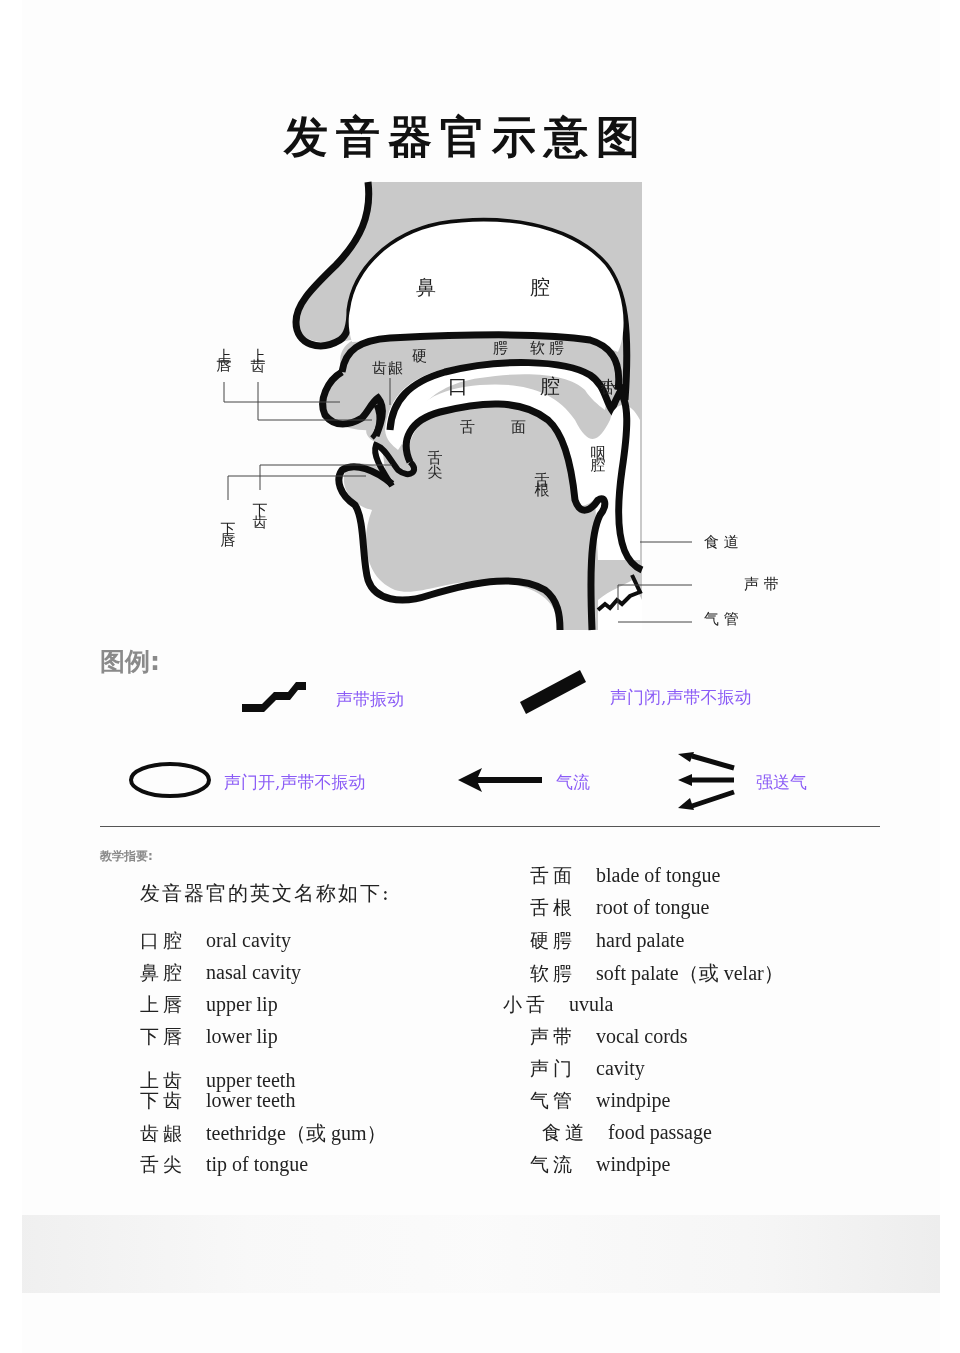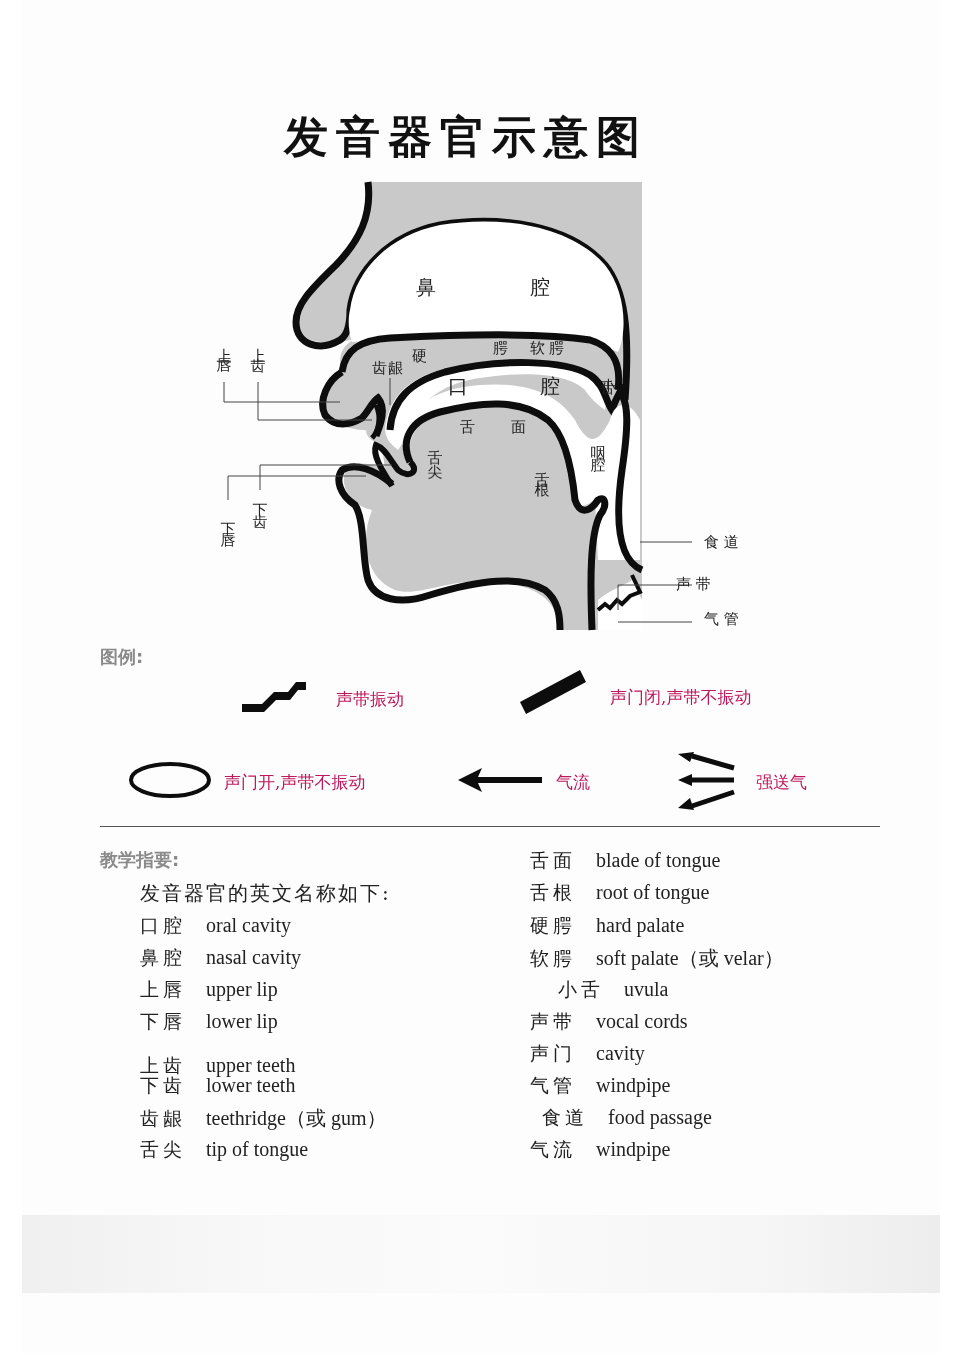--- a/index.html
+++ b/index.html
@@ -5,28 +5,28 @@
   html, body { margin:0; padding:0; }
   body { width:960px; height:1353px; background:#ffffff; position:relative; overflow:hidden;
          font-family:"DejaVu Serif","Liberation Serif",serif; color:#1a1a1a; }
   .page { position:absolute; left:22px; top:0; width:918px; height:1353px; background:#fdfdfd; }
   .title { position:absolute; left:0; top:108px; width:932px; text-align:center; font-size:44px;
            font-weight:bold; letter-spacing:8px; font-family:"DejaVu Serif",serif; color:#111; }
   .diagram { position:absolute; left:0; top:0; width:960px; height:640px; }
   .lbl { position:absolute; font-size:15px; color:#222; line-height:1; }
   .lbl-lg { font-size:20px; }
   .vert { writing-mode:vertical-rl; letter-spacing:8px; }
-  .legend-title { position:absolute; left:100px; top:645px; font-size:18px; color:#8a8a8a;
+  .legend-title { position:absolute; left:100px; top:645px; font-size:25px; color:#8a8a8a;
                   font-family:"DejaVu Sans",sans-serif; font-weight:bold; }
-  .legend-text { position:absolute; font-size:17px; color:#be185d; }
+  .legend-text { position:absolute; font-size:17px; color:#8b5cf6; }
   .divider { position:absolute; left:100px; top:826px; width:780px; height:1px; background:#555; }
-  .guide-title { position:absolute; left:100px; top:848px; font-size:18px; color:#8a8a8a;
+  .guide-title { position:absolute; left:100px; top:848px; font-size:12px; color:#8a8a8a;
                  font-family:"DejaVu Sans",sans-serif; font-weight:bold; }
   .intro { position:absolute; left:140px; top:880px; font-size:20px; color:#222; letter-spacing:2px; }
-  .row { position:absolute; height:32px; white-space:nowrap; font-size:19px; }
+  .row { position:absolute; height:32px; white-space:nowrap; font-size:19px;margin-top:15px; }
   .row .zh { display:inline-block; width:66px; letter-spacing:4px; color:#222; }
   .row .en { color:#222; font-family:"Liberation Serif",serif; font-size:20px; }
   .smudge { position:absolute; left:22px; top:1215px; width:918px; height:78px;
             background:linear-gradient(90deg,#ececec 0%,#f7f7f7 25%,#fafafa 50%,#f4f4f4 80%,#e9e9e9 100%); opacity:.8; }
 </style>
 </head>
 <body>
 
 <div class="page"></div>
 
@@ -89,21 +89,21 @@
   <span class="lbl vert" style="left:216px;top:336px;letter-spacing:10px">上唇</span>
   <span class="lbl vert" style="left:250px;top:336px;letter-spacing:10px">上齿</span>
   <span class="lbl" style="left:460px;top:420px">舌</span>
   <span class="lbl" style="left:511px;top:420px">面</span>
   <span class="lbl vert" style="left:427px;top:438px;letter-spacing:14px">舌尖</span>
   <span class="lbl vert" style="left:534px;top:460px;letter-spacing:10px">舌根</span>
   <span class="lbl vert" style="left:590px;top:434px;letter-spacing:10px">咽腔</span>
   <span class="lbl vert" style="left:220px;top:511px;letter-spacing:10px">下唇</span>
   <span class="lbl vert" style="left:252px;top:492px;letter-spacing:10px">下齿</span>
   <span class="lbl" style="left:704px;top:535px">食 道</span>
-  <span class="lbl" style="left:676px;top:577px">声 带</span>
+  <span class="lbl" style="left:744px;top:577px">声 带</span>
   <span class="lbl" style="left:704px;top:612px">气 管</span>
 </div>
 
 <div class="legend-title">图例:</div>
 
 <svg style="position:absolute;left:240px;top:680px" width="70" height="36">
   <path d="M2 24 L22 24 L34 12 L48 12 L56 2 L66 2 L66 10 L58 10 L50 20 L36 20 L24 32 L2 32 Z" fill="#0d0d0d"></path>
 </svg>
 <span class="legend-text" style="left:336px;top:688px">声带振动</span>
 
@@ -146,21 +146,21 @@
   <div class="row" style="left:140px;top:1073px"><span class="zh">下齿</span><span class="en">lower teeth</span></div>
   <div class="row" style="left:140px;top:1105px"><span class="zh">齿龈</span><span class="en">teethridge（或 gum）</span></div>
   <div class="row" style="left:140px;top:1137px"><span class="zh">舌尖</span><span class="en">tip of tongue</span></div>
 </div>
 
 <div>
   <div class="row" style="left:530px;top:848px"><span class="zh">舌面</span><span class="en">blade of tongue</span></div>
   <div class="row" style="left:530px;top:880px"><span class="zh">舌根</span><span class="en">root of  tongue</span></div>
   <div class="row" style="left:530px;top:913px"><span class="zh">硬腭</span><span class="en">hard palate</span></div>
   <div class="row" style="left:530px;top:945px"><span class="zh">软腭</span><span class="en">soft palate（或 velar）</span></div>
-  <div class="row" style="left:558px;top:977px"><span class="zh">小舌</span><span class="en">uvula</span></div>
+  <div class="row" style="left:503px;top:977px"><span class="zh">小舌</span><span class="en">uvula</span></div>
   <div class="row" style="left:530px;top:1009px"><span class="zh">声带</span><span class="en">vocal cords</span></div>
   <div class="row" style="left:530px;top:1041px"><span class="zh">声门</span><span class="en">cavity</span></div>
   <div class="row" style="left:530px;top:1073px"><span class="zh">气管</span><span class="en">windpipe</span></div>
   <div class="row" style="left:542px;top:1105px"><span class="zh">食道</span><span class="en">food passage</span></div>
   <div class="row" style="left:530px;top:1137px"><span class="zh">气流</span><span class="en">windpipe</span></div>
 </div>
 
 <div class="smudge"></div>
 
 </body></html>

